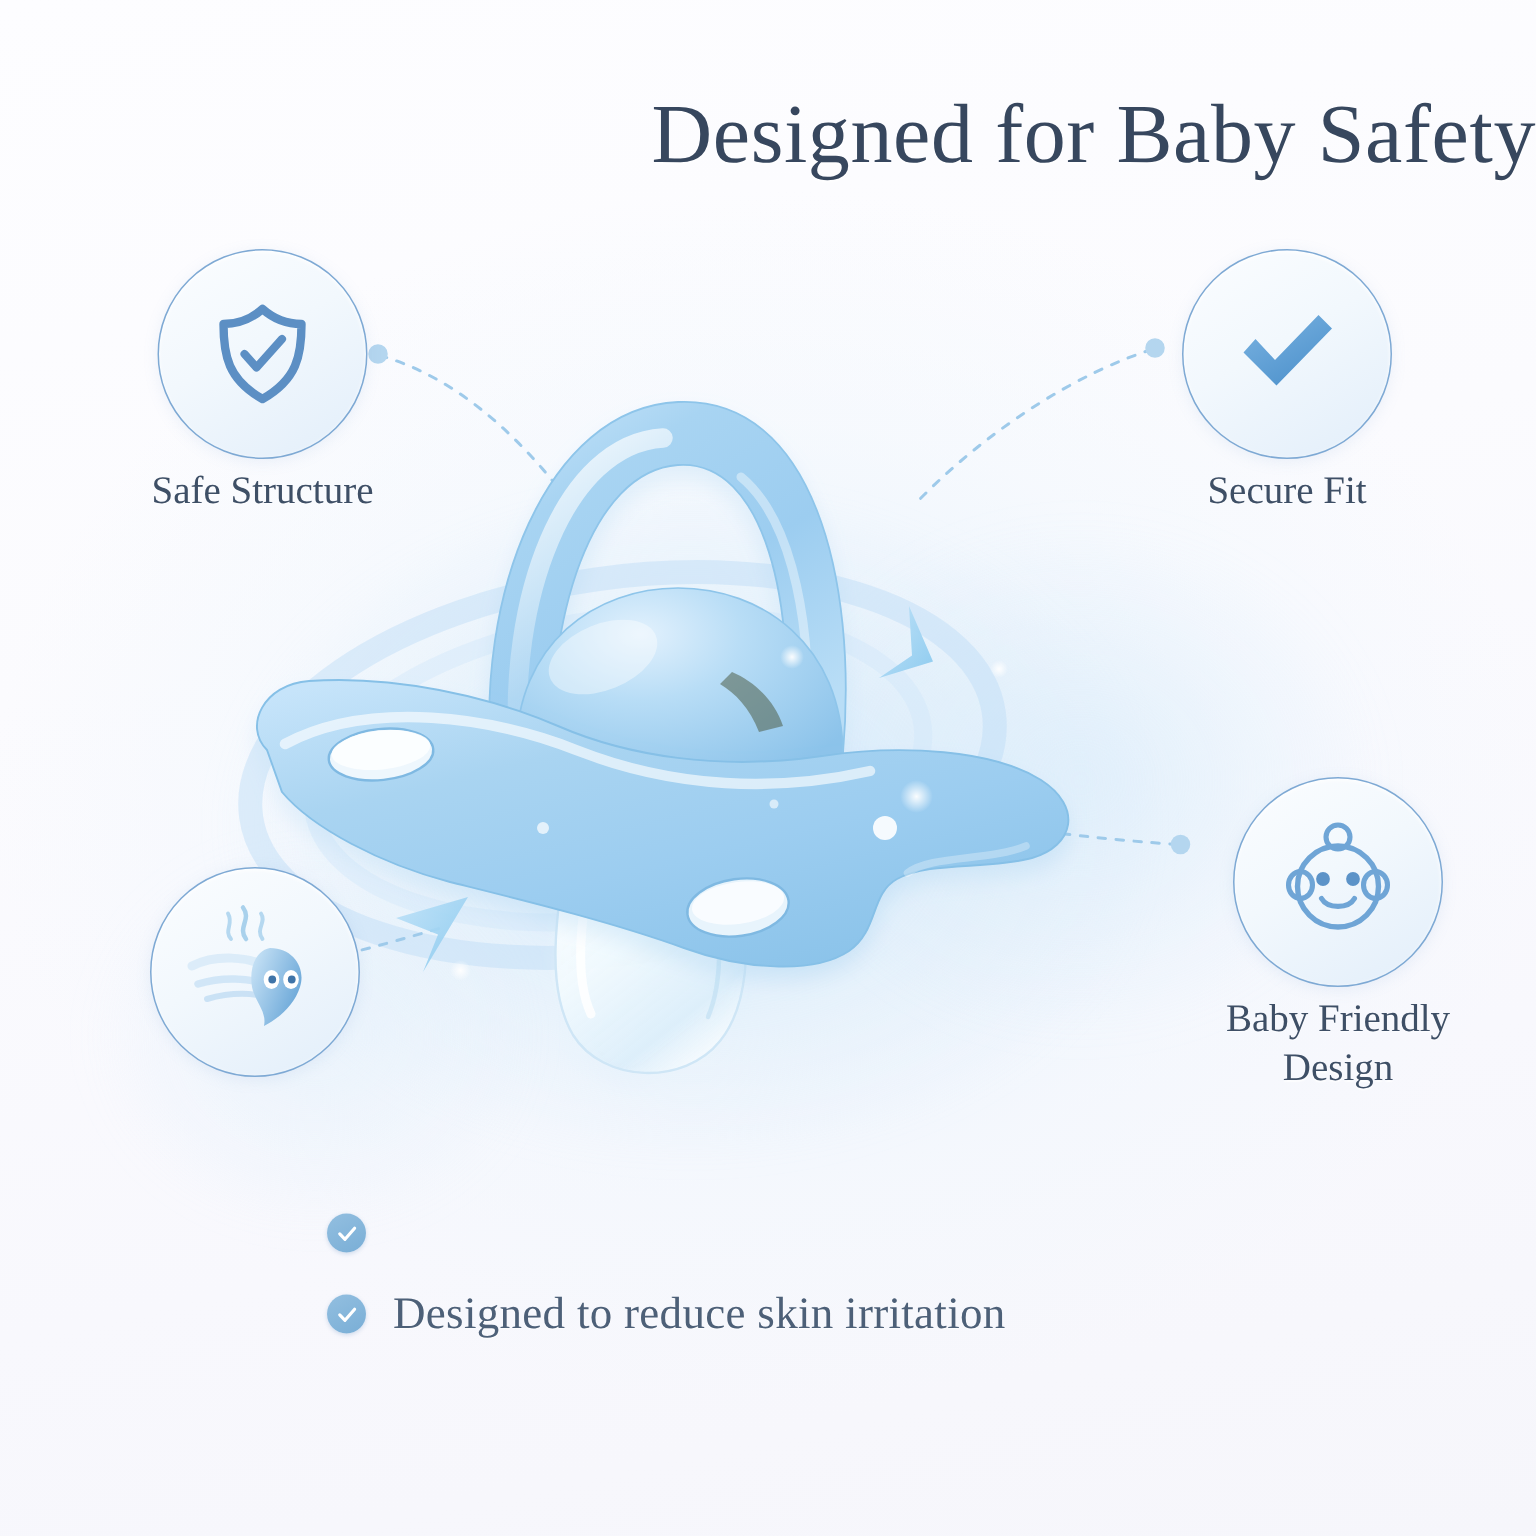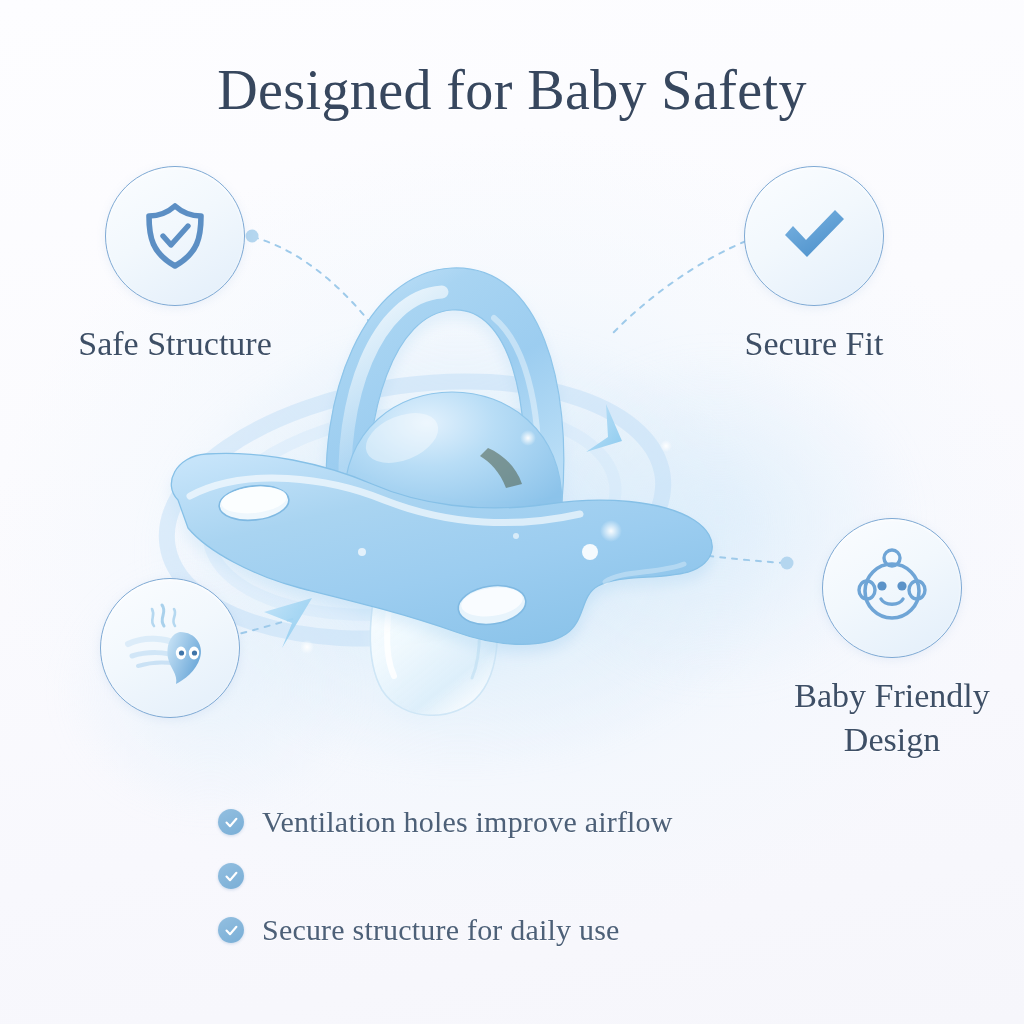--- a/index.html
+++ b/index.html
@@ -47,21 +47,21 @@
     background: radial-gradient(ellipse at 50% 50%, rgba(216,236,251,0.40) 0%, rgba(255,255,255,0) 70%);
     filter: blur(14px);
   }
 
   
   .page-title {
     position: absolute;
     top: 58px;
     left: 0;
     width: 1024px;
-    text-align: center;
+    text-align: right;
     font-family: "Liberation Serif", serif;
     font-size: 56px;
     font-weight: 400;
     letter-spacing: 0.4px;
     color: #37475e;
     text-shadow: 0 1px 2px rgba(255,255,255,0.9);
   }
 
   
   .feature {
@@ -73,34 +73,34 @@
     border-radius: 50%;
     border: 1.6px solid #7ea9d4;
     background: linear-gradient(150deg, #fbfdff 0%, #f2f8fd 45%, #e2eefa 100%);
     box-shadow: 0 2px 10px rgba(120,160,205,0.13), inset 0 1px 3px rgba(255,255,255,0.95);
     display: flex;
     align-items: center;
     justify-content: center;
     position: relative;
   }
   .feature-label {
-    margin-top: 16px;
+    margin-top: 4px;
     font-family: "Liberation Serif", serif;
-    font-size: 34px;
+    font-size: 26px;
     color: #3e4f66;
     text-align: center;
     line-height: 1.28;
     white-space: pre-line;
     text-shadow: 0 1px 1px rgba(255,255,255,0.85);
   }
 
   .f-safe      { left: 105px; top: 166px; }
   .f-safe .feature-label      { width: 280px; margin-left: -70px; }
 
-  .f-secure    { left: 744px; top: 166px; }
+  .f-secure    { left: 788px; top: 166px; }
   .f-secure .feature-label    { width: 280px; margin-left: -70px; }
 
   .f-baby      { left: 822px; top: 518px; }
   .f-baby .feature-label      { width: 260px; margin-left: -60px; }
 
   .f-breath    { left: 100px; top: 578px; }
   .f-breath .feature-label    { width: 300px; margin-left: -80px; }
 
   
   .connectors {
@@ -378,36 +378,28 @@
   </div>
 
   <div class="checklist">
 
     <div class="check-item">
       <span class="check-mark">
         <svg width="15" height="15" viewBox="0 0 15 15">
             <path d="M 2.5 7.6 L 6 11.2 L 12.4 3.8" fill="none" stroke="#ffffff" stroke-width="2.1" stroke-linecap="round" stroke-linejoin="round"></path>
           </svg>
       </span>
-      <span class="check-text">Ventilation holes improve airflow</span>
     </div>
 
     <div class="check-item">
       <span class="check-mark">
         <svg width="15" height="15" viewBox="0 0 15 15">
             <path d="M 2.5 7.6 L 6 11.2 L 12.4 3.8" fill="none" stroke="#ffffff" stroke-width="2.1" stroke-linecap="round" stroke-linejoin="round"></path>
           </svg>
       </span>
-    </div>
-
-    <div class="check-item">
-      <span class="check-mark">
-        <svg width="15" height="15" viewBox="0 0 15 15">
-            <path d="M 2.5 7.6 L 6 11.2 L 12.4 3.8" fill="none" stroke="#ffffff" stroke-width="2.1" stroke-linecap="round" stroke-linejoin="round"></path>
-          </svg>
-      </span>
-      <span class="check-text">Secure structure for daily use</span>
-    </div>
+      <span class="check-text">Designed to reduce skin irritation</span>
+    </div>
+
 
 
   </div>
 
 </div>
 
 </body></html>

